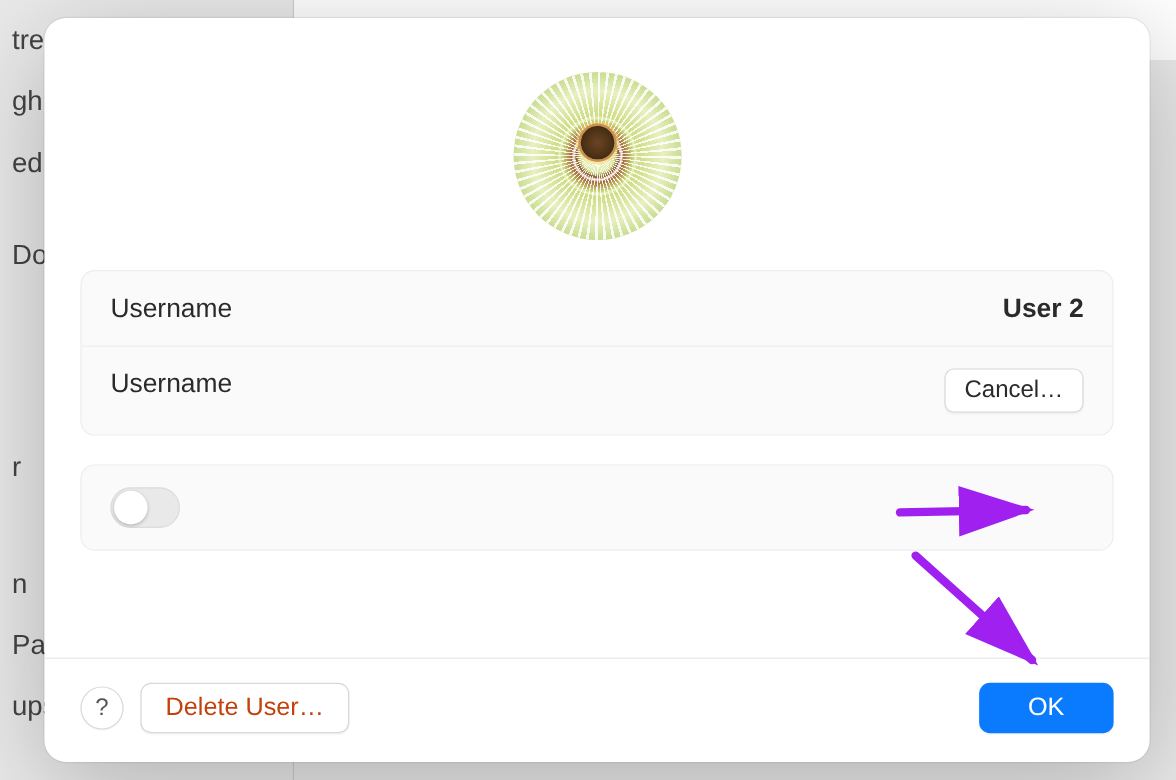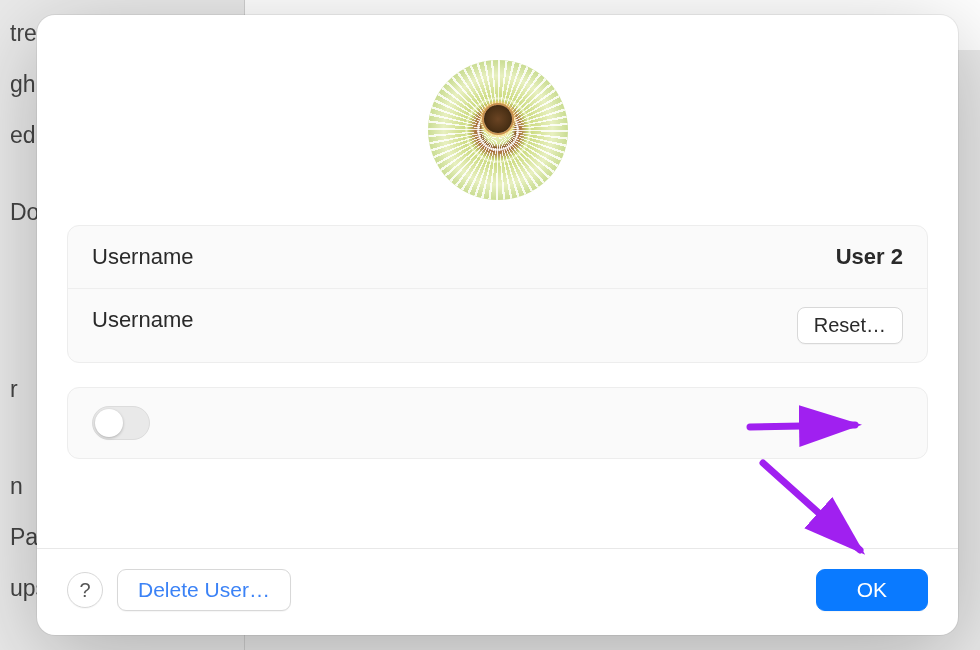--- a/index.html
+++ b/index.html
@@ -166,21 +166,21 @@
       color: #555;
       cursor: pointer;
       box-shadow: 0 1px 1px rgba(0,0,0,0.03);
     }
     .btn {
       background: #fff;
       border: 1px solid #d8d8d8;
       border-radius: 9px;
       padding: 8px 20px;
       font-size: 21px;
-      color: #3b82f6;
+      color: #c2410c;
       cursor: pointer;
       box-shadow: 0 1px 1px rgba(0,0,0,0.04);
     }
     .btn-primary {
       background: #0a7aff;
       border: 1px solid #0a7aff;
       color: #fff;
       padding: 8px 40px;
       font-weight: 500;
     }
@@ -213,21 +213,21 @@
   </div>
 
   <div class="content">
     <div class="section">
       <div class="row">
         <span>Username</span>
         <span class="row-value">User 2</span>
       </div>
       <div class="row">
         <span>Username</span>
-        <button class="btn-inline">Reset…</button>
+        <button class="btn-inline">Cancel…</button>
       </div>
     </div>
 
     <div class="section">
       <div class="row">
         <div class="toggle">
           <div class="toggle-knob"></div>
         </div>
       </div>
     </div>

